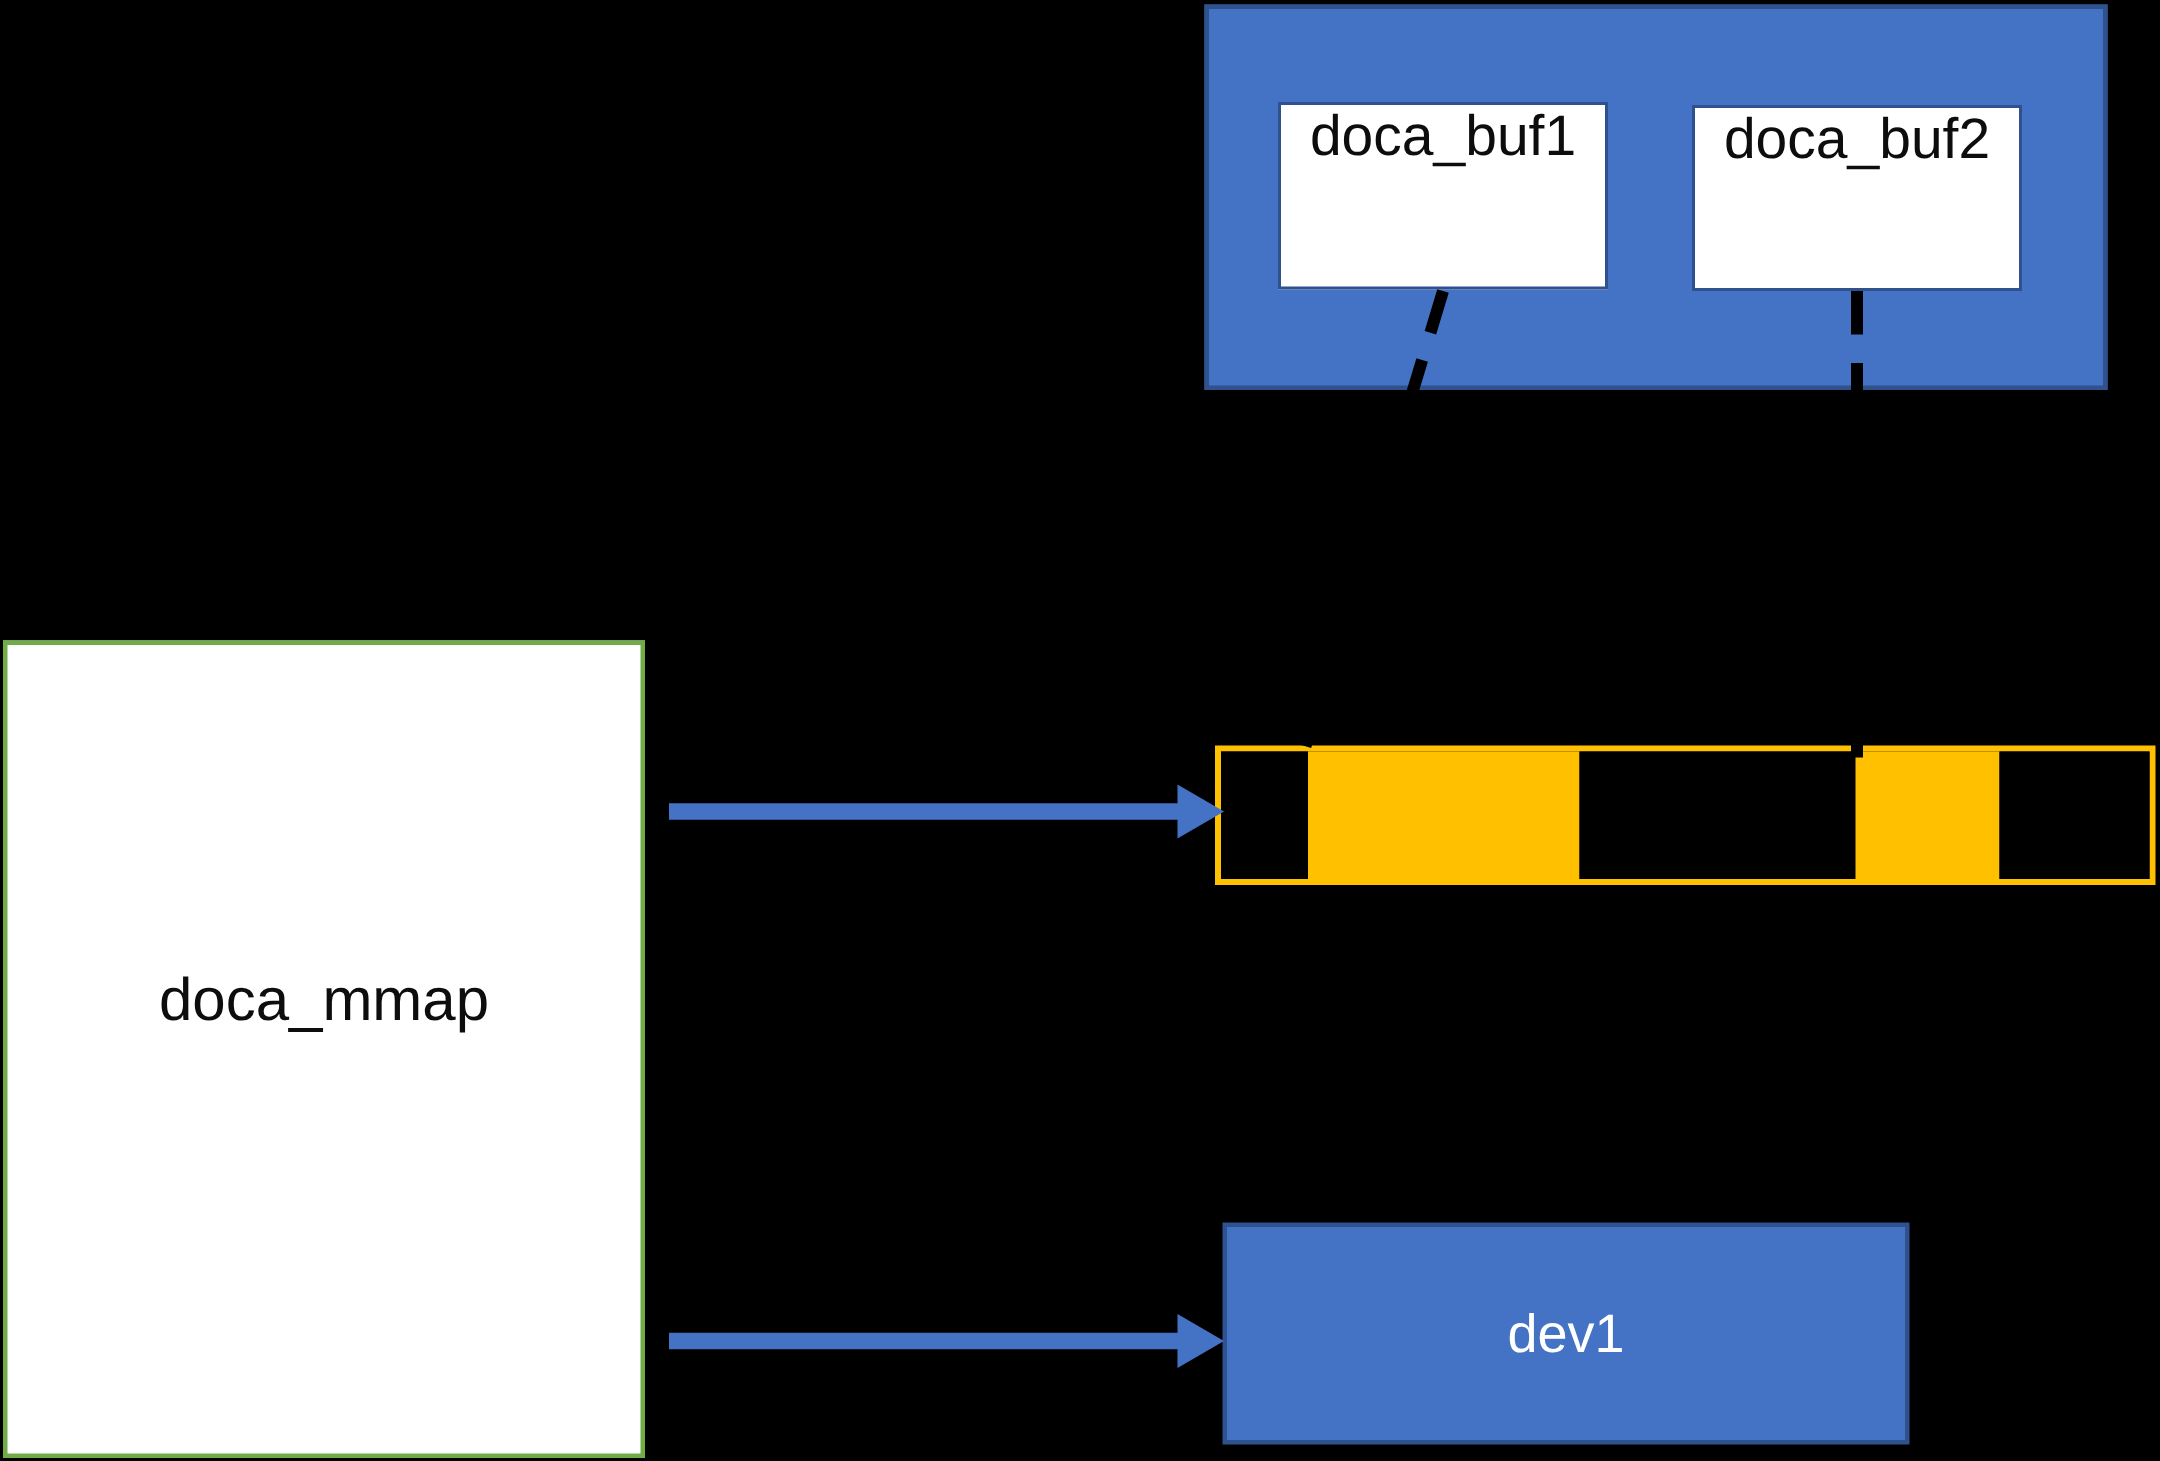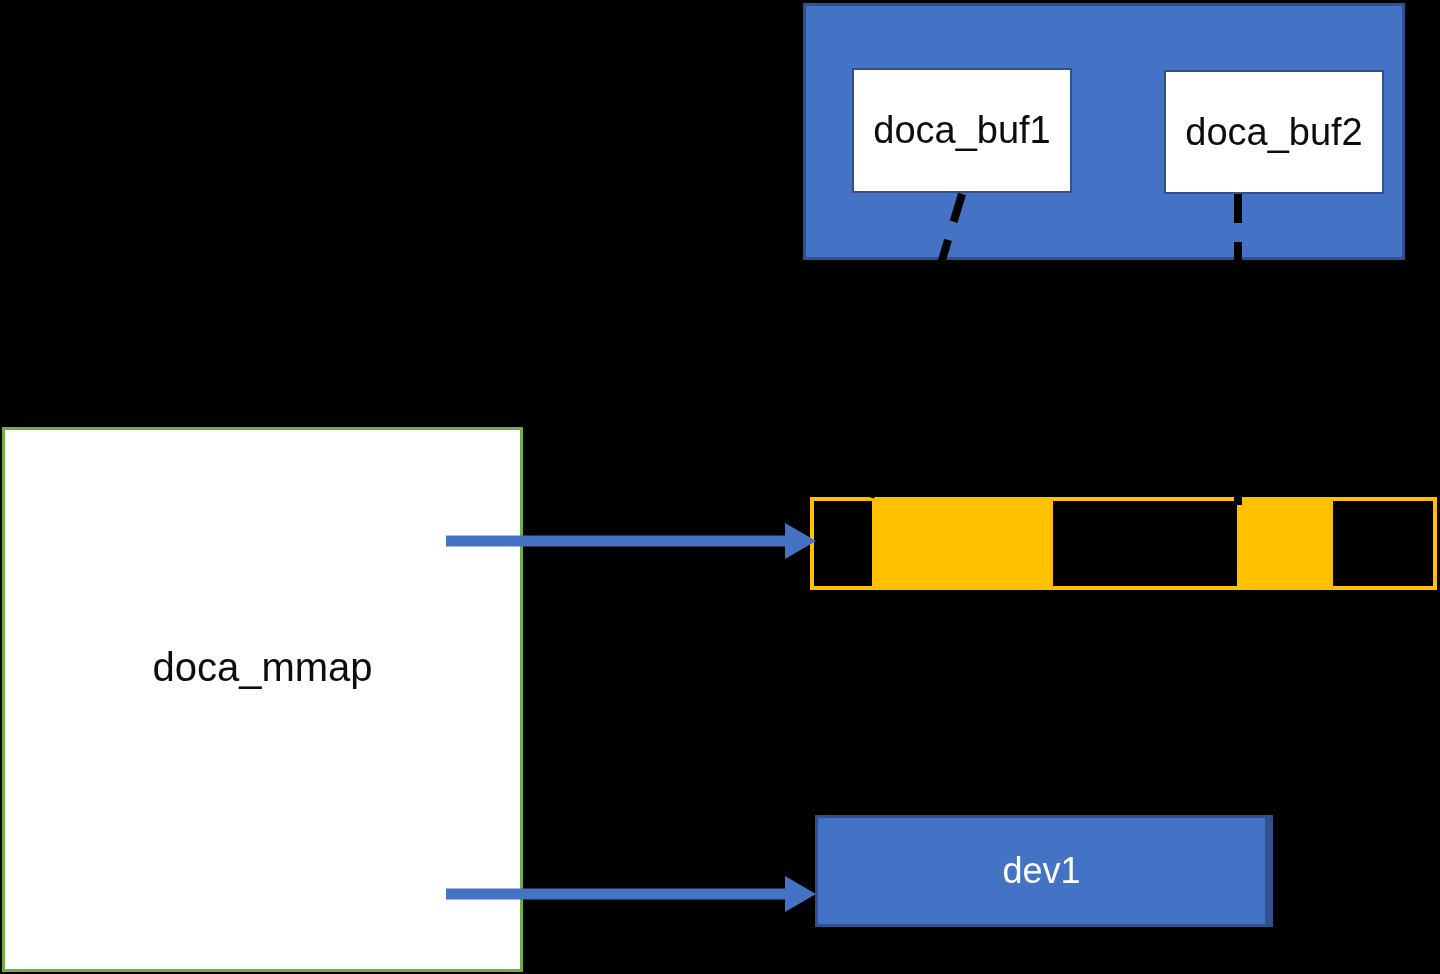--- a/index.html
+++ b/index.html
@@ -21,46 +21,46 @@
   }
   .box{position:absolute;box-sizing:border-box;}
   .buffer-group{
     left:803px;top:3px;width:602px;height:257px;
     background:var(--blue);
     border:3px solid var(--blue-border);
   }
   .buf-box{
     background:var(--white);
     border:2px solid var(--blue-border);
-    display:flex;align-items:center;justify-content:center;
+    display:flex;justify-content:center;
     font-size:38px;color:var(--text-dark);
   }
   .buf1{left:852px;top:68px;width:220px;height:125px;}
-  .buf2{left:1164px;top:70px;width:220px;height:124px;}
+  .buf2{left:1128px;top:70px;width:220px;height:124px;}
   .mmap-box{
-    left:2px;top:427px;width:521px;height:545px;
+    left:2px;top:427px;width:428px;height:545px;
     background:var(--white);
     border:3px solid var(--green);
   }
   .mmap-label{
     position:absolute;left:0;top:215px;width:100%;
     text-align:center;font-size:40px;color:var(--text-dark);
   }
   .memory-bar{
     left:810px;top:497px;width:627px;height:93px;
     border:4px solid var(--orange);
     background:var(--bg);
     display:flex;flex-direction:row;align-items:stretch;
   }
   .memory-bar .seg{height:100%;}
   .dev-group{
-    left:815px;top:815px;width:458px;height:112px;
+    left:815px;top:815px;width:458px;height:148px;
     border:3px solid var(--blue-border);
     background:var(--blue-border);
-    display:flex;flex-direction:row;
+    display:flex;flex-direction:column;
   }
   .dev-cell{
     flex:1;background:var(--blue);
     display:flex;align-items:center;justify-content:center;
     font-size:36px;color:var(--white);
   }
   .dev-divider{width:5px;background:var(--blue-border);}
   .overlay{
     position:absolute;left:0;top:0;width:1440px;height:974px;
     pointer-events:none;

